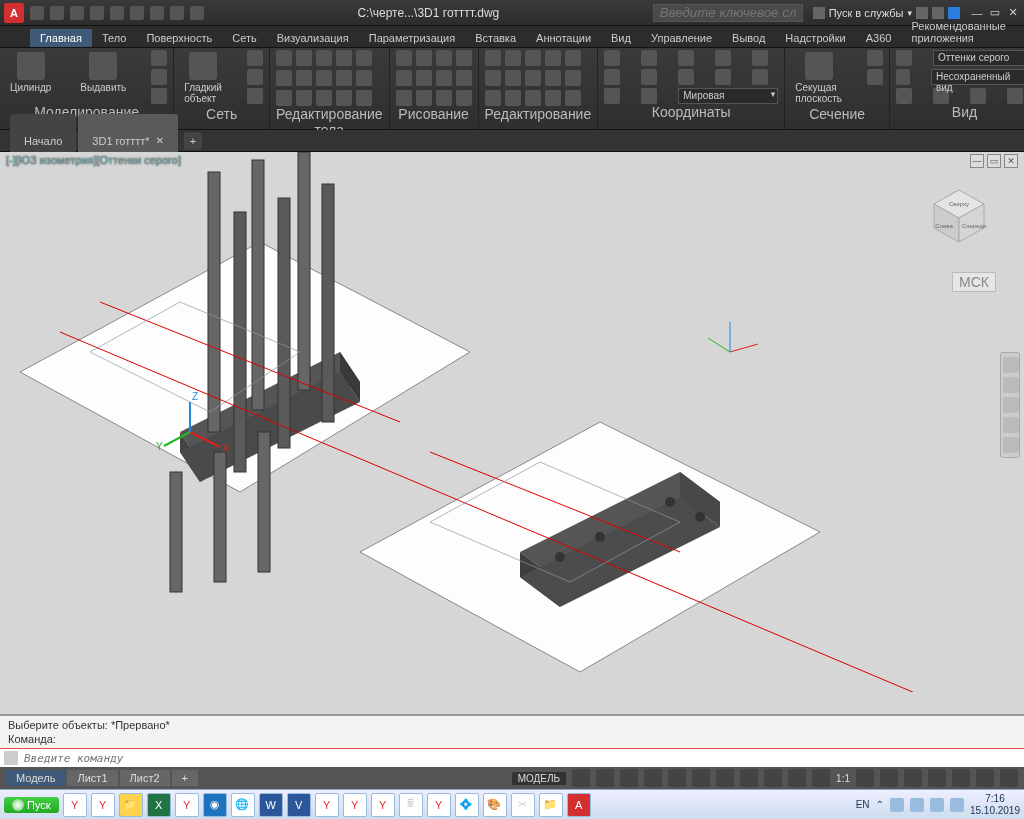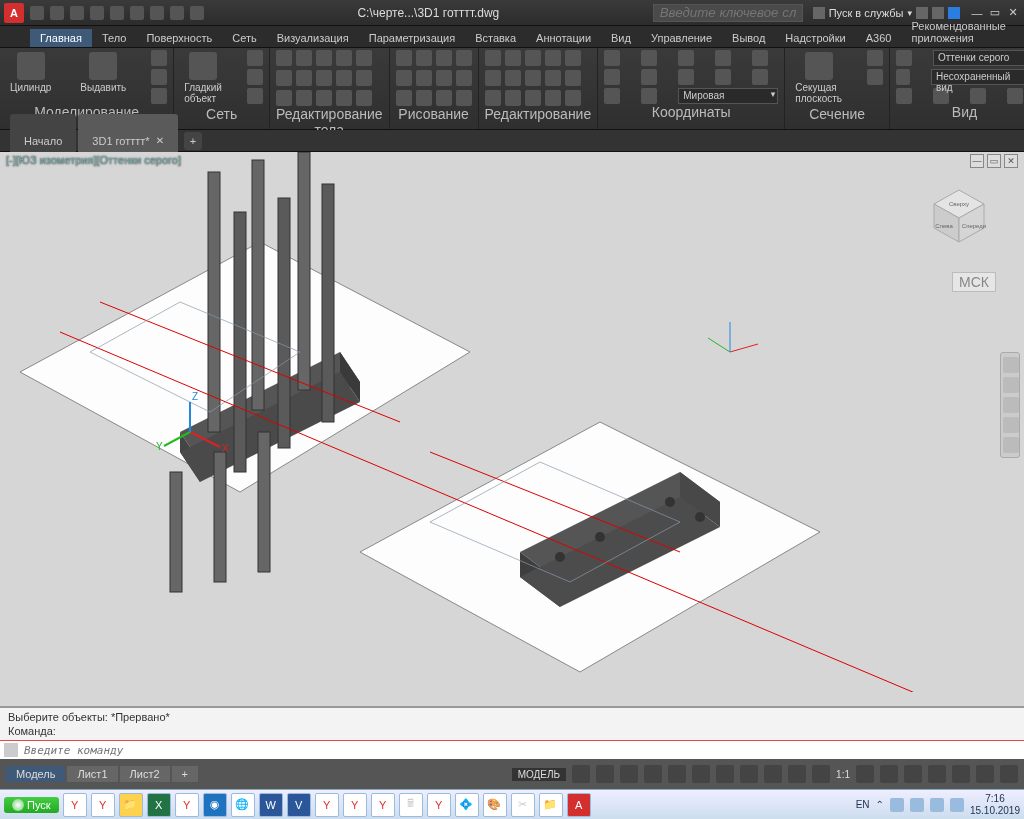--- a/index.html
+++ b/index.html
@@ -55,21 +55,21 @@
   .mcs { position:absolute; top:120px; right:28px; color:#888; font-size:14px; border:1px solid #bbb; padding:1px 6px; background:rgba(240,240,240,.6);}
 
   
   .cmdarea { background:#f3f3f3; border-top:2px solid #999;}
   .cmdhist { padding:2px 8px; font-family:"Consolas",monospace; font-size:11px; color:#333; line-height:14px;}
   .cmdline { display:flex; align-items:center; background:#fff; border-top:1px solid #ef4444; padding:2px 4px;}
   .cmdline .ic{width:14px;height:14px;background:#ccc;margin-right:6px;}
   .cmdline input{ flex:1; border:none; outline:none; font-family:"Consolas",monospace; font-size:11px; font-style:italic; color:#888;}
 
   
-  .layoutbar { height:30px; background:#555; display:flex; align-items:center; padding:0 6px; gap:2px;}
+  .layoutbar { height:22px; background:#555; display:flex; align-items:center; padding:0 6px; gap:2px;}
   .layoutbar .ltab{ background:#666; color:#ddd; padding:2px 10px; font-size:11px;}
   .layoutbar .ltab.active{ background:#3e5a78;}
   .statusright{ margin-left:auto; display:flex; align-items:center; gap:6px;}
   .statusright .sbtn{ width:18px;height:18px;background:#444;border-radius:2px;}
   .statusright .stxt{ color:#ddd; font-size:10px;}
   .statusright .sbadge{ background:#333; color:#ddd; padding:1px 6px; font-size:10px;}
 
   
   .taskbar { height:30px; background:linear-gradient(#eef,#cde); border-top:1px solid #8ab; display:flex; align-items:center; padding:0 4px; gap:4px;}
   .taskbar .start{ display:flex; align-items:flex-start; gap:3px; background:linear-gradient(#4c4,#2a2); color:#fff; padding:2px 8px; border-radius:3px; font-size:11px;}

